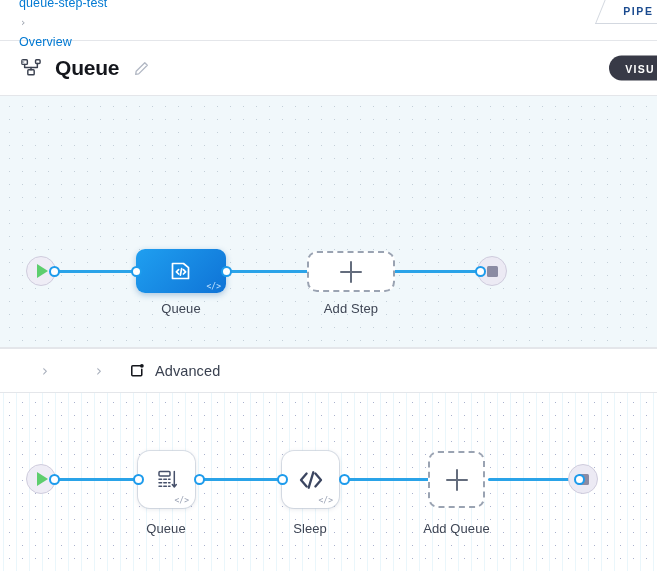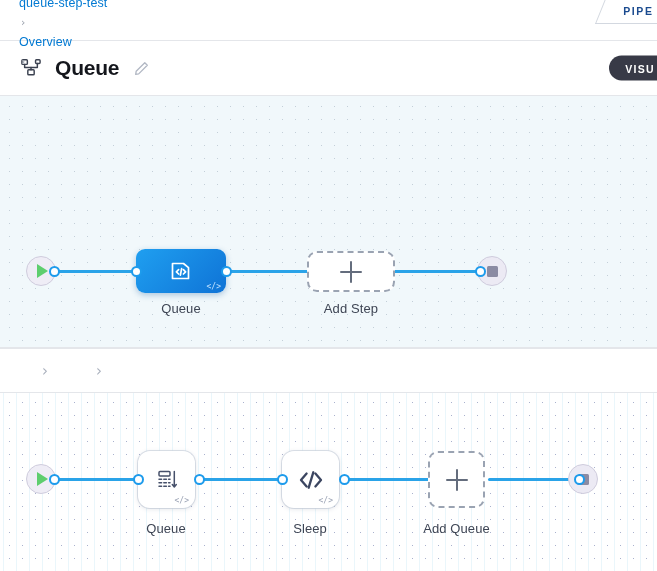--- a/index.html
+++ b/index.html
@@ -413,20 +413,29 @@
   </div>
 
   <div class="tab-strip">
 
 
     <span class="tab-arrow">›</span>
 
 
     <span class="tab-arrow">›</span>
 
+    <div class="tab">
+      <span class="tab-ico">
+        <svg width="18" height="18" viewBox="0 0 20 20" fill="none" stroke="#14161c" stroke-width="1.7" stroke-linecap="round" stroke-linejoin="round">
+          <path d="M14 4.2H5.2a1 1 0 0 0-1 1v9.1a1 1 0 0 0 1 1h9.1a1 1 0 0 0 1-1V8"></path>
+          <circle cx="15.4" cy="4.3" r="2.1" fill="#14161c" stroke="none"></circle>
+        </svg>
+      </span>
+      <span class="tab-label">Advanced</span>
+    </div>
   </div>
 
   <div class="canvas canvas-bottom">
 
     <div class="edge" style="left:54px;  top:85px; width:88px;"></div>
     <div class="edge" style="left:195px; top:85px; width:90px;"></div>
     <div class="edge" style="left:340px; top:85px; width:94px;"></div>
     <div class="edge" style="left:488px; top:85px; width:90px;"></div>
 
     <div class="terminal start" style="left:26px; top:71px;">

